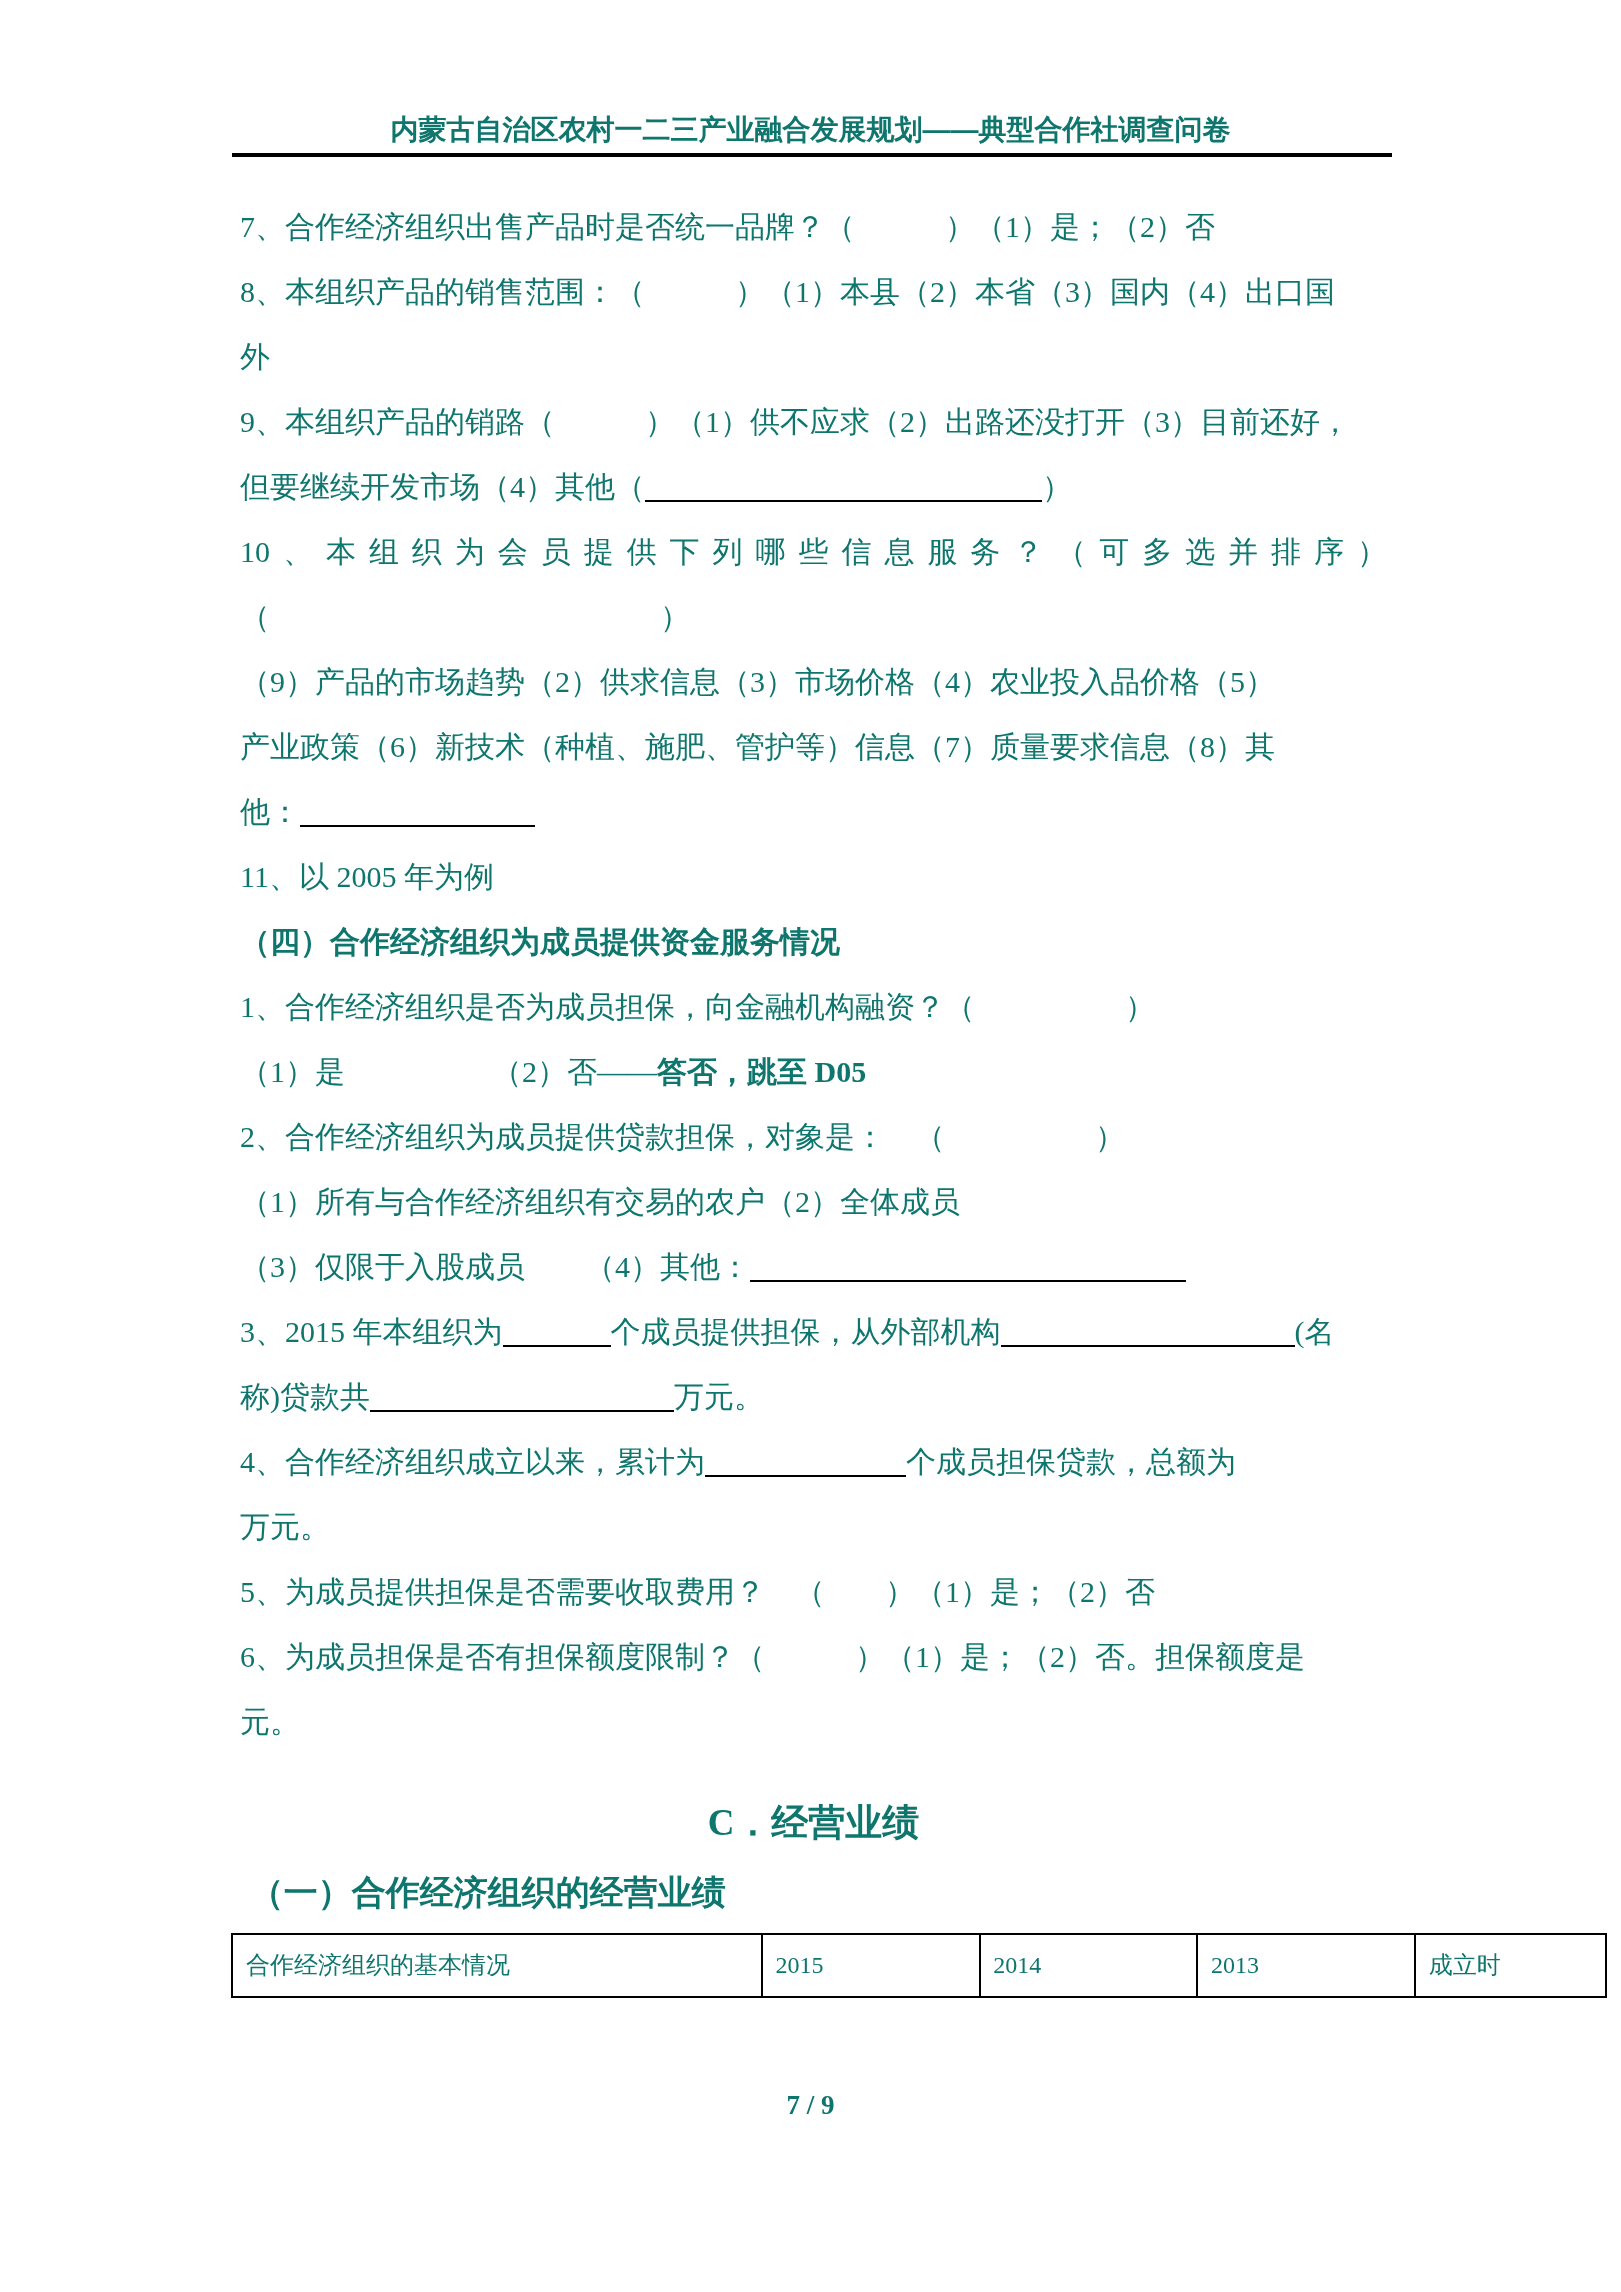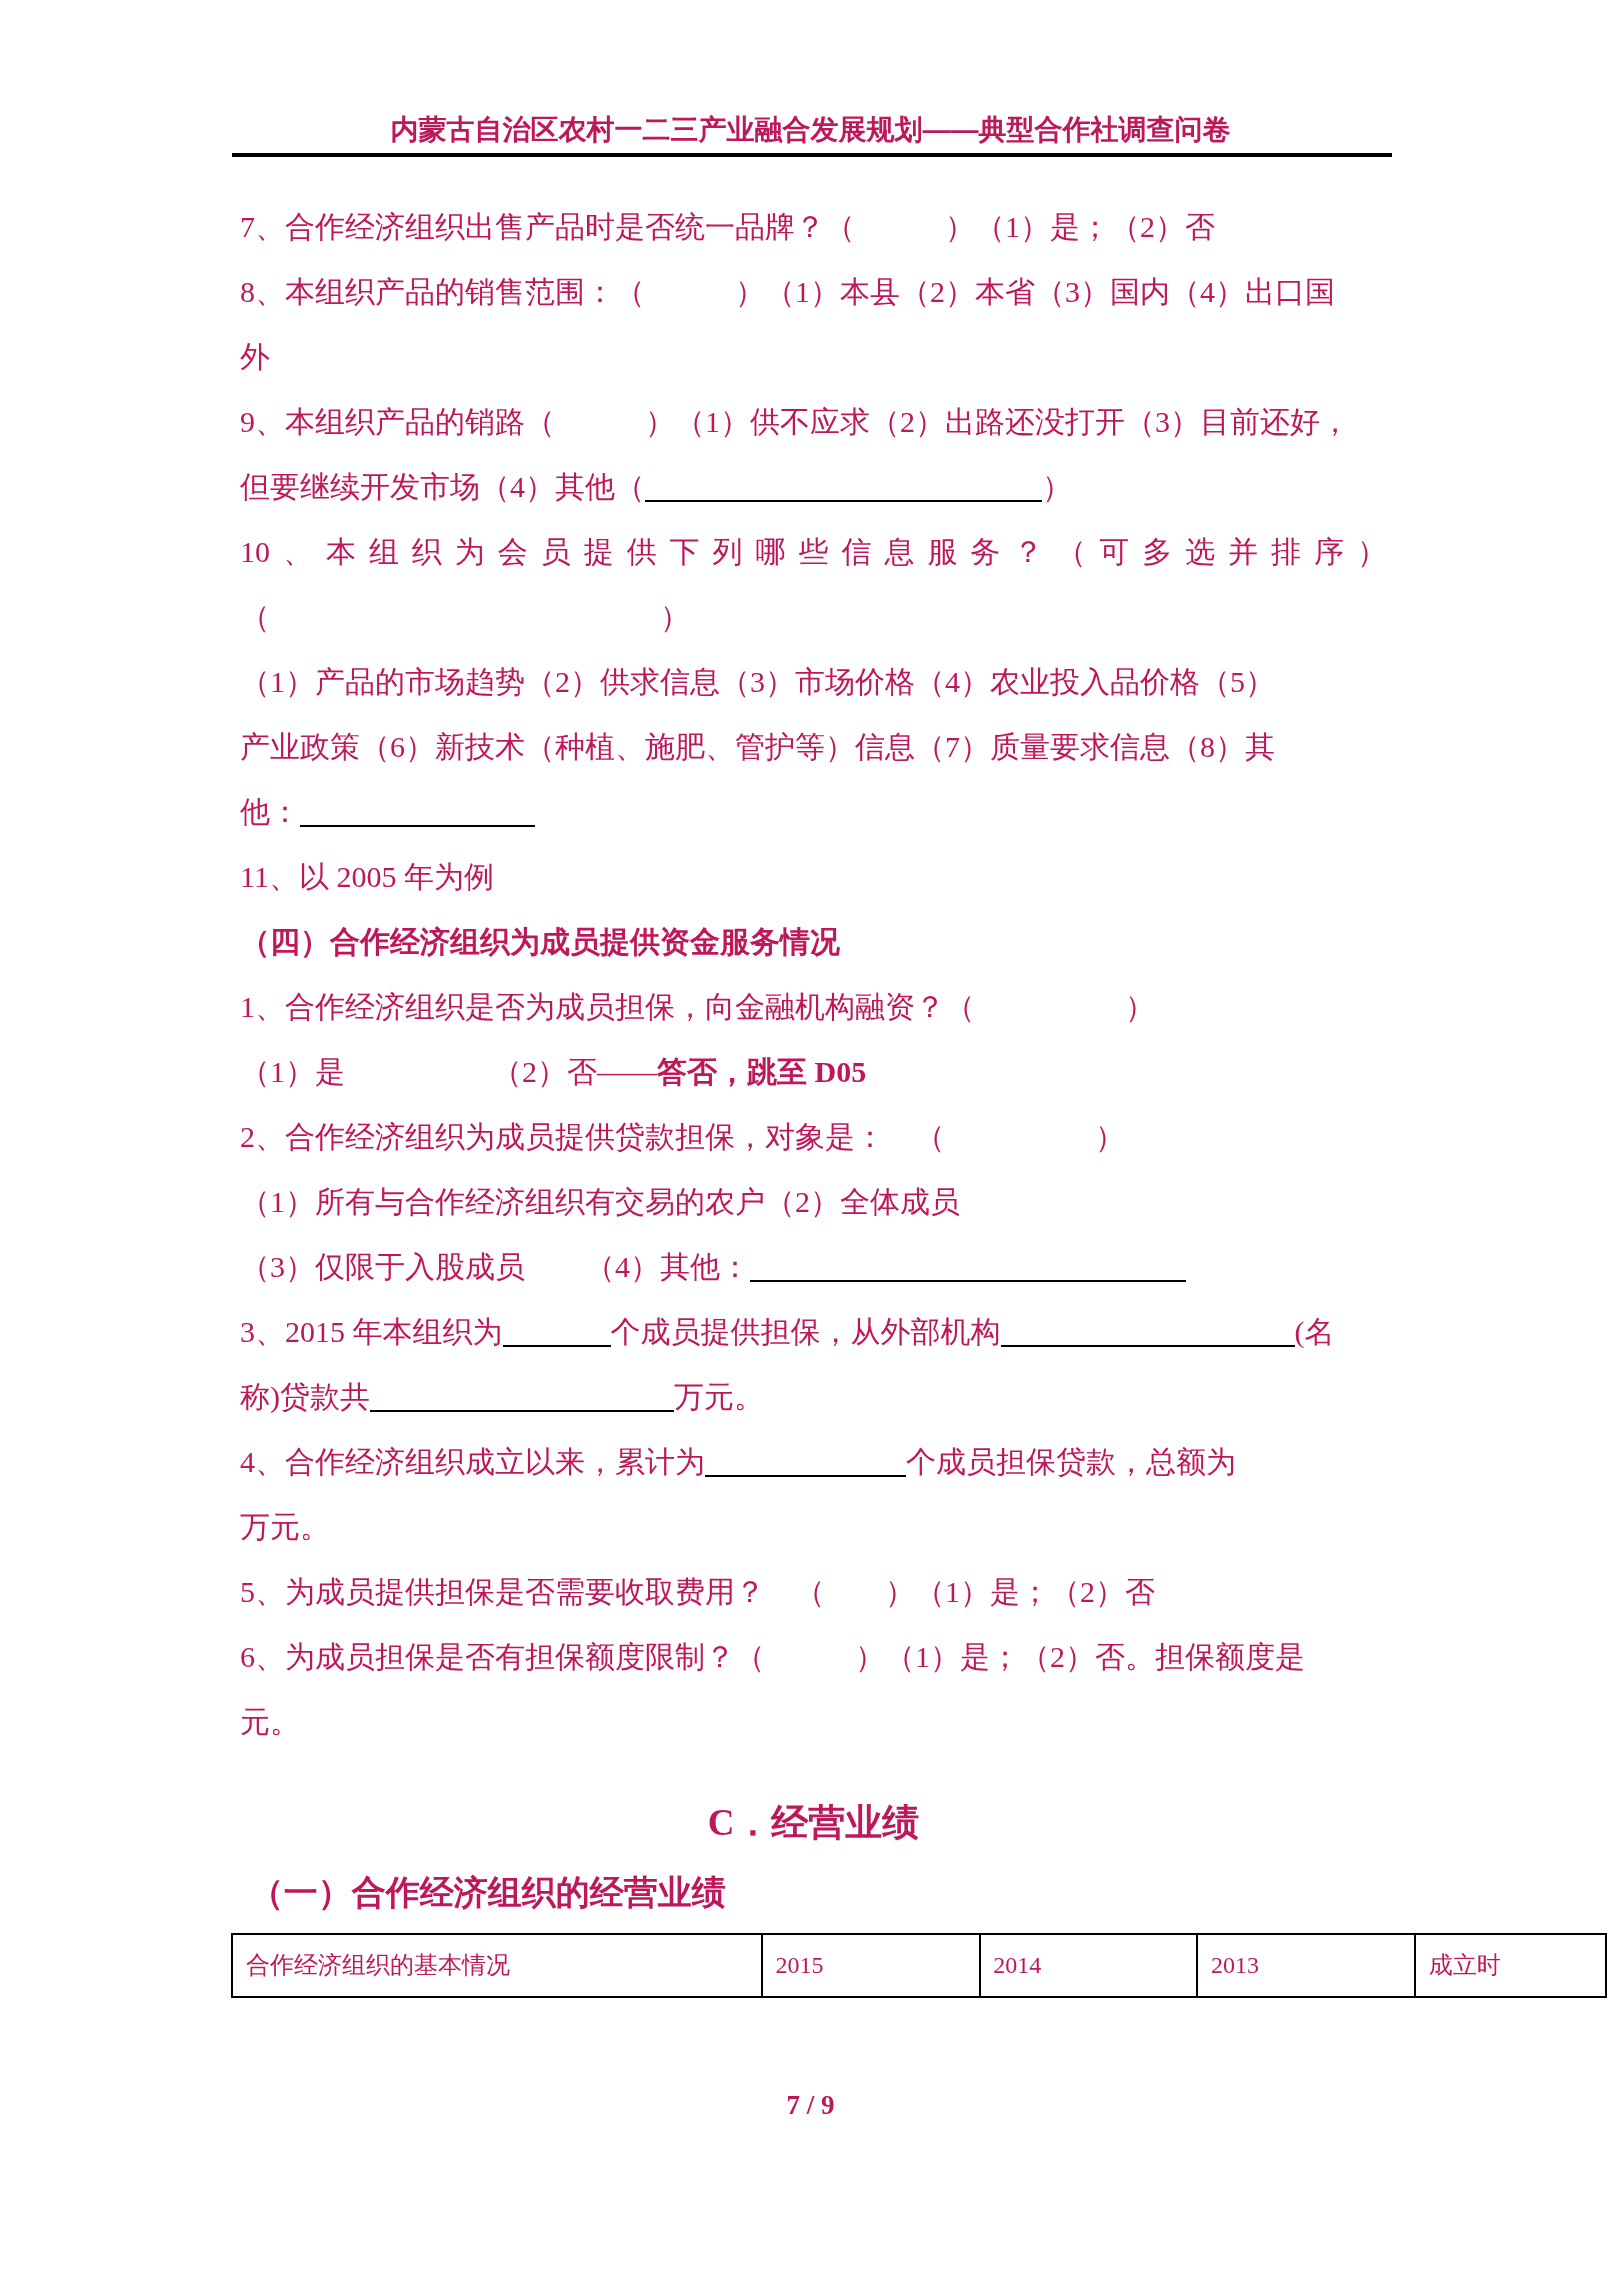--- a/index.html
+++ b/index.html
@@ -1,21 +1,21 @@
 <!DOCTYPE html>
 <html><head>
 <meta charset="utf-8">
 <style>
   html,body{margin:0;padding:0;background:#e8e8e8;}
   .page{
     position:relative;
     width:1621px;height:2293px;
     background:#ffffff;
     font-family:"Liberation Serif","DejaVu Serif",serif;
-    color:#be185d;
+    color:#0f766e;
     overflow:hidden;
   }
   .doc-header{
     position:absolute;top:110px;left:0;width:100%;
     text-align:center;
     font-family:"Liberation Sans","DejaVu Sans",sans-serif;
     font-weight:bold;font-size:28px;line-height:39px;
   }
   .header-rule{
     position:absolute;top:153px;left:232px;width:1160px;height:3.9px;
@@ -76,21 +76,21 @@
   <div class="body-text">
     <div class="ln">7、合作经济组织出售产品时是否统一品牌？（　　　）（1）是；（2）否</div>
     <div class="ln">8、本组织产品的销售范围：（　　　）（1）本县（2）本省（3）国内（4）出口国</div>
     <div class="ln">外</div>
     <div class="ln">9、本组织产品的销路（　　　）（1）供不应求（2）出路还没打开（3）目前还好，</div>
     <div class="ln">
       <span>但要继续开发市场（4）其他（</span><span class="blank w405"></span><span>）</span>
     </div>
     <div class="ln-justify">10、本组织为会员提供下列哪些信息服务？（可多选并排序）</div>
     <div class="ln">（　　　　　　　　　　　　　）</div>
-    <div class="ln">（1）产品的市场趋势（2）供求信息（3）市场价格（4）农业投入品价格（5）</div>
+    <div class="ln">（9）产品的市场趋势（2）供求信息（3）市场价格（4）农业投入品价格（5）</div>
     <div class="ln">产业政策（6）新技术（种植、施肥、管护等）信息（7）质量要求信息（8）其</div>
     <div class="ln">
       <span>他：</span><span class="blank w240"></span>
     </div>
     <div class="ln">11、以 2005 年为例</div>
     <div class="ln heiti">（四）合作经济组织为成员提供资金服务情况</div>
     <div class="ln">1、合作经济组织是否为成员担保，向金融机构融资？（　　　　　）</div>
     <div class="ln">
       <span>（1）是</span><span class="spacer" style="display:inline-block;width:147px;"></span><span>（2）否——</span><span class="b">答否，跳至 D05</span>
     </div>

